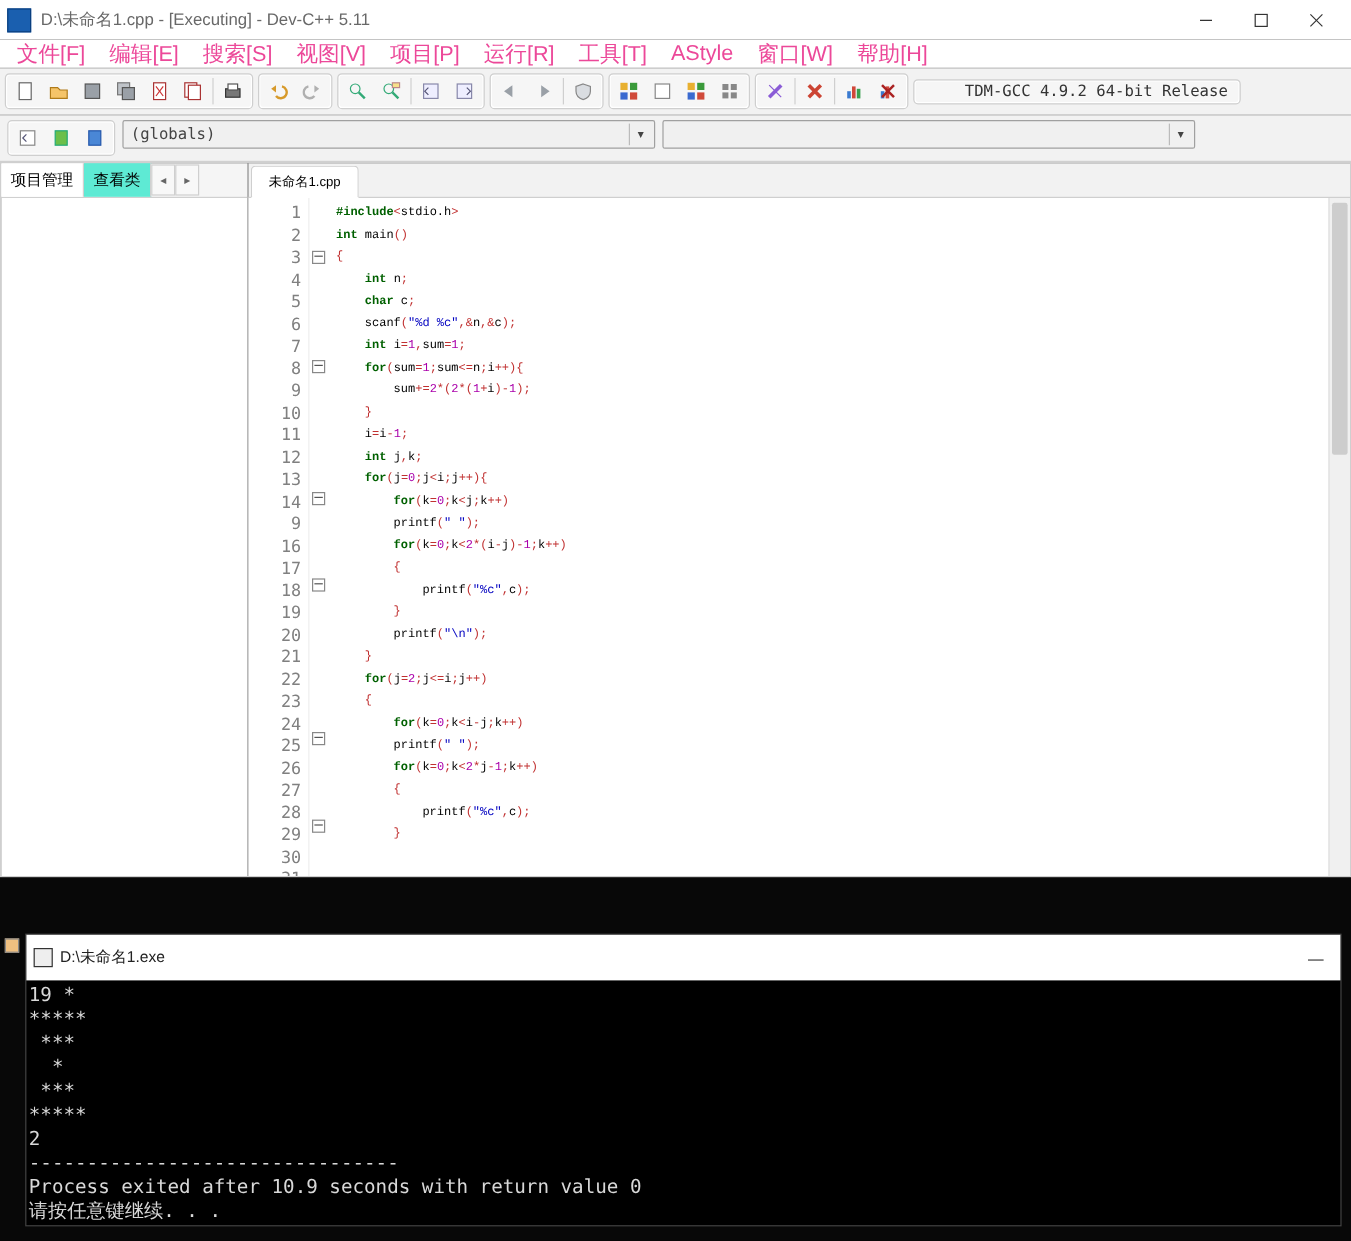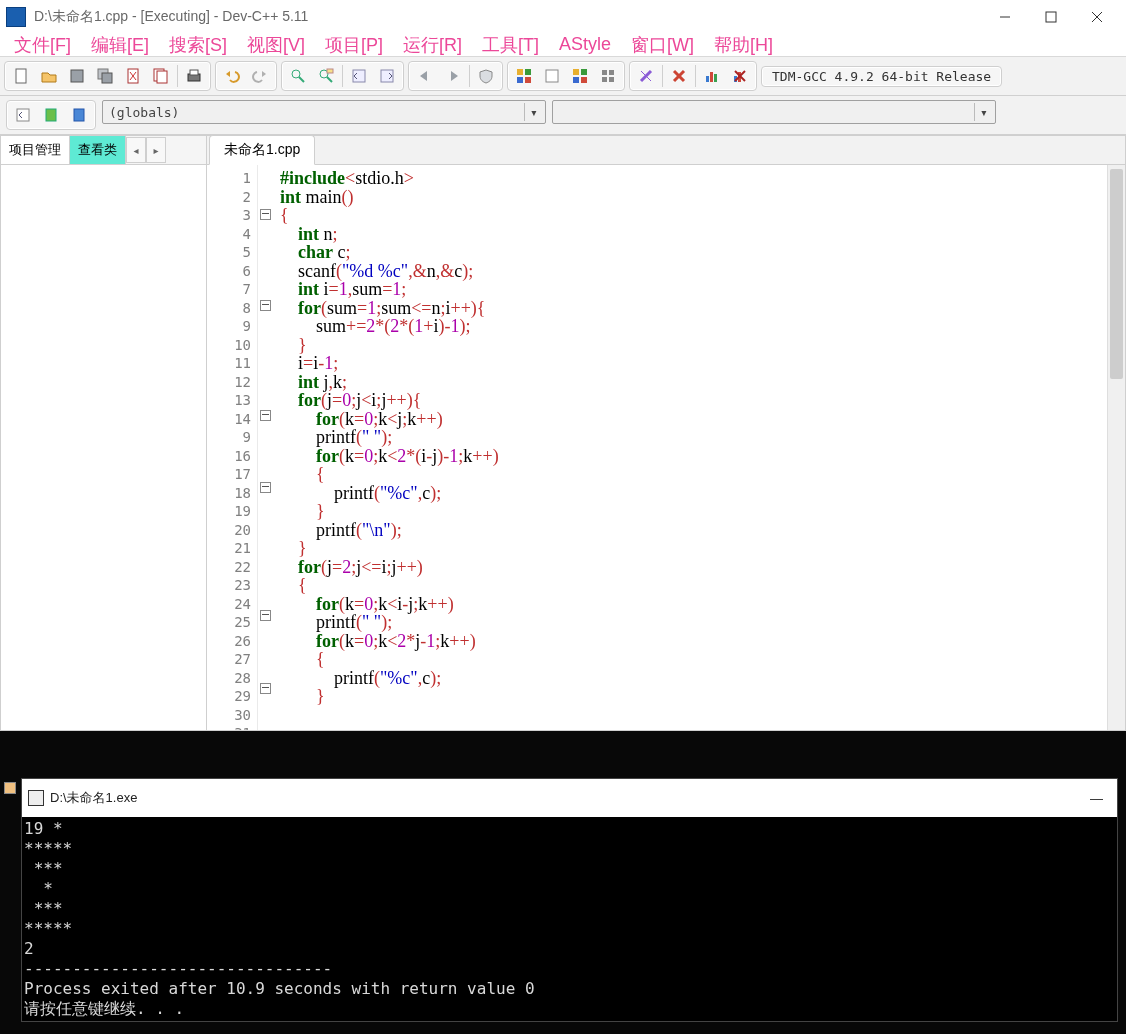--- a/index.html
+++ b/index.html
@@ -11,45 +11,45 @@
 .titlebar .winbtn{width:46px;height:26px;display:flex;align-items:center;justify-content:center;color:#3a3a3a;}
 .titlebar .winbtn svg{stroke:#333;}
 
 .menubar{height:23px;background:#fff;display:flex;align-items:center;padding:0 4px;border-bottom:1px solid #d9d9d9;}
 .menubar .mitem{padding:2px 10px;font-size:18px;color:#ec4899;}
 
 .toolbar{background:#f2f2f2;border-bottom:1px solid #d0d0d0;display:flex;align-items:center;padding:4px 4px;gap:4px;}
 .tbgroup{display:flex;align-items:center;gap:4px;border:1px solid #cfcfcf;background:#f6f6f6;border-radius:4px;padding:2px 4px;box-shadow:inset 0 0 0 1px #fff;}
 .tbtn{width:24px;height:24px;display:flex;align-items:center;justify-content:center;border-radius:2px;}
 .sep{width:1px;height:22px;background:#cfcfcf;}
-.compiler-label{font-family:Consolas,monospace;font-size:13px;color:#333;padding:0 6px;white-space:nowrap;}
+.compiler-label{font-family:Consolas,monospace;font-size:13px;color:#333;padding:0 6px;white-space:nowrap;margin-left:32px;}
 
 .toolbar2{background:#f2f2f2;border-bottom:1px solid #d0d0d0;display:flex;align-items:flex-start;padding:4px 6px;gap:6px;}
 .dropdown{height:22px;border:1px solid #a0a0a0;background:#f0f0f0;border-radius:2px;display:flex;align-items:center;padding:0 6px;font-family:Consolas,monospace;font-size:13px;color:#444;position:relative;}
 .dropdown .dd-arrow{position:absolute;right:2px;top:2px;bottom:2px;width:18px;border-left:1px solid #bbb;display:flex;align-items:center;justify-content:center;}
 
 .main{display:flex;height:594px;border:1px solid #cfcfcf;}
 .sidebar{width:205px;border-right:1px solid #cfcfcf;display:flex;flex-direction:column;}
 .sidebar-tabs{display:flex;align-items:center;height:28px;border-bottom:1px solid #d0d0d0;background:#f5f5f5;}
 .sidebar-tab{padding:5px 8px;font-size:13px;border-right:1px solid #d0d0d0;background:#fff;text-align:center;}
 .sidebar-tab.sec{background:#5eead4;}
 .sidebar-nav{display:flex;}
 .sidebar-nav .nbtn{width:18px;height:24px;border:1px solid #cfcfcf;background:#f8f8f8;display:flex;align-items:center;justify-content:center;font-size:10px;color:#666;}
 .sidebar-body{flex:1;background:#fff;}
 
 .editor{flex:1;display:flex;flex-direction:column;}
 .file-tabs{height:28px;background:#f2f2f2;display:flex;align-items:flex-end;padding-left:2px;border-bottom:1px solid #cfcfcf;}
-.file-tab{padding:5px 14px;background:#fff;border:1px solid #cfcfcf;border-bottom:1px solid #fff;border-radius:4px 4px 0 0;font-size:14px;position:relative;top:1px;}
+.file-tab{padding:5px 14px;background:#fff;border:1px solid #cfcfcf;border-bottom:1px solid #fff;border-radius:4px 4px 0 0;font-size:11px;position:relative;top:1px;}
 .code-wrap{flex:1;display:flex;overflow:hidden;background:#fff;position:relative;}
 .gutter{width:48px;background:#fff;text-align:right;padding:4px 2px 4px 0;font-family:Consolas,monospace;font-size:14px;color:#808080;line-height:18.5px;border-right:1px solid #eaeaea;}
 .gutter .ln{padding-right:4px;}
 .foldcol{width:14px;background:#fff;padding:4px 0;font-family:Consolas,monospace;font-size:10px;line-height:18.5px;}
 .foldbox{width:9px;height:9px;border:1px solid #888;margin:3px auto;position:relative;}
 .foldbox::before{content:"";position:absolute;left:1px;right:1px;top:3px;height:1px;background:#555;}
-.code{flex:1;padding:4px 8px;font-family:Liberation Serif, serif;font-size:18px;line-height:18.5px;white-space:pre;overflow:hidden;}
+.code{flex:1;padding:4px 8px;font-family:Liberation Mono, monospace;font-size:10px;line-height:18.5px;white-space:pre;overflow:hidden;}
 .code .kw{color:#006000;font-weight:bold;}
 .code .str{color:#0000c0;}
 .code .num{color:#aa00aa;}
 .code .pun{color:#c03030;}
 .scrollbar{width:17px;background:#f0f0f0;border-left:1px solid #dedede;position:relative;}
 .scrollbar .thumb{position:absolute;left:2px;right:2px;top:4px;height:210px;background:#cdcdcd;border-radius:2px;}
 
 .console-frame{position:absolute;left:21px;top:778px;right:8px;bottom:12px;background:#000;border:1px solid #444;display:flex;flex-direction:column;}
 .console-title{height:40px;background:#fff;color:#222;display:flex;align-items:center;padding:0 6px;font-size:13px;}
 .console-title .cicon{width:14px;height:14px;border:1px solid #333;margin-right:6px;background:#eee;}

